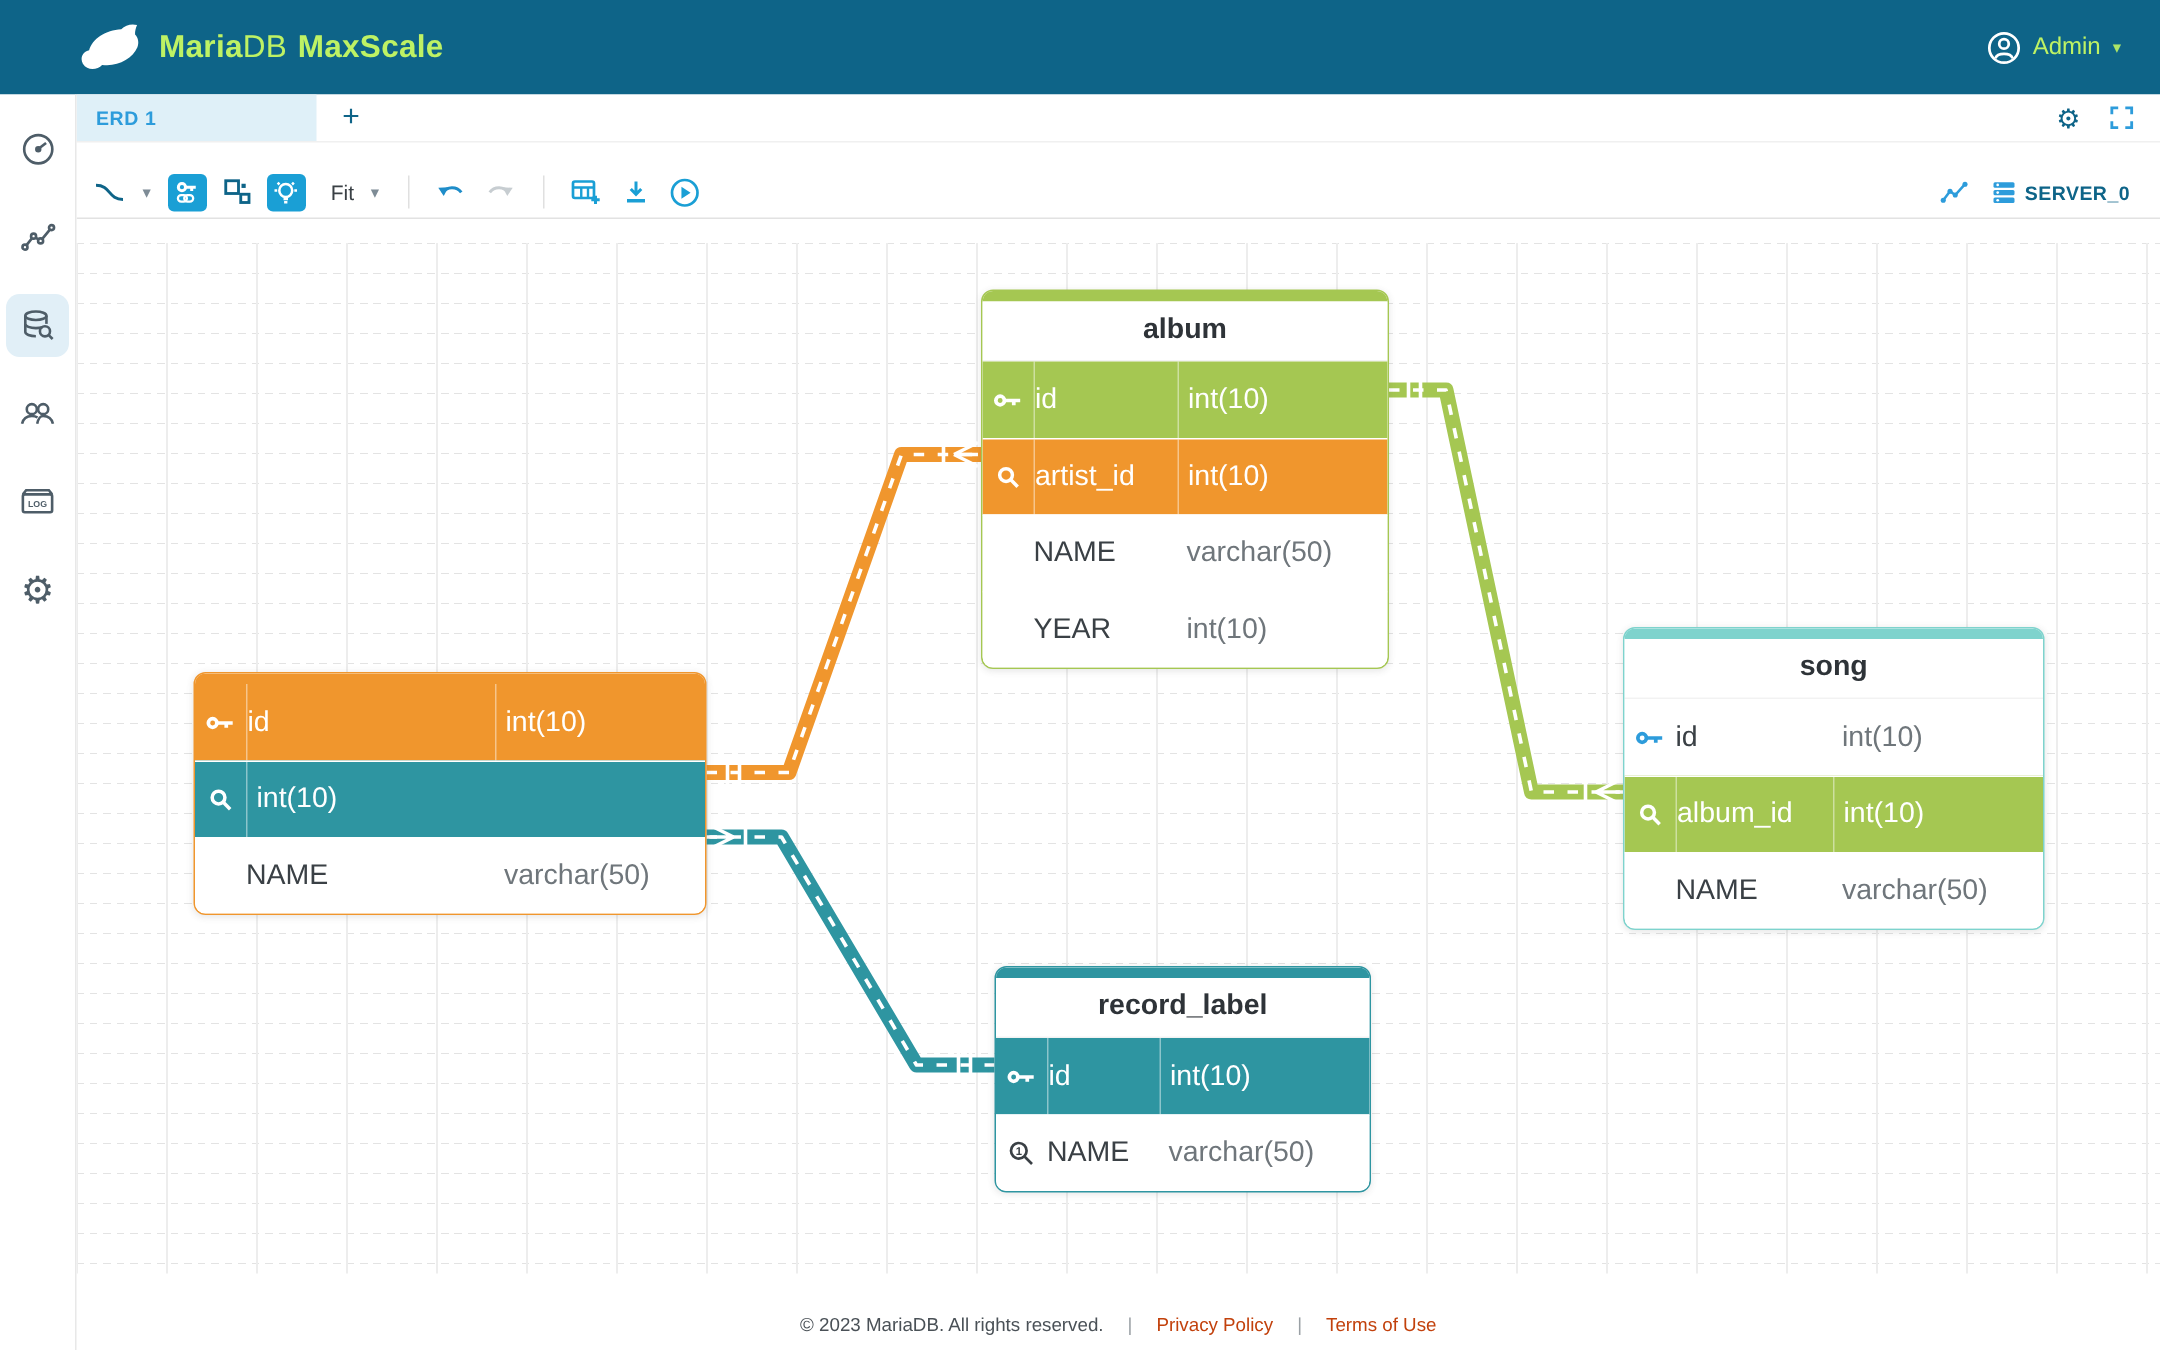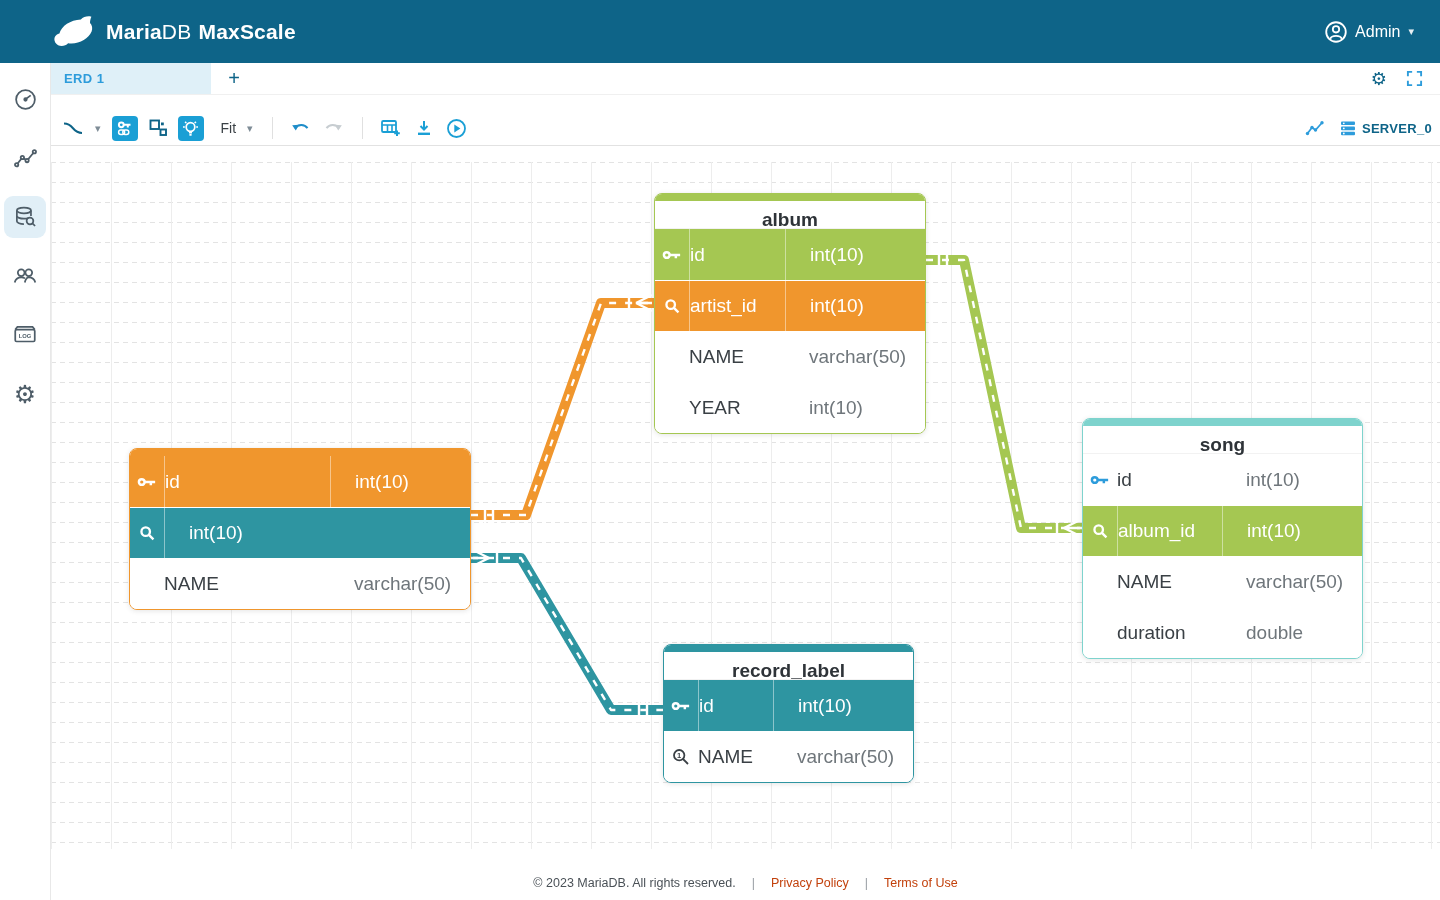--- a/index.html
+++ b/index.html
@@ -1,21 +1,21 @@
 <!DOCTYPE html>
 <html><head>
 <meta charset="utf-8">
 <style>
   * { box-sizing: border-box; margin: 0; padding: 0; }
   html,body { width:1440px; height:900px; overflow:hidden;
     font-family:"Liberation Sans","DejaVu Sans",sans-serif; background:#fff; }
 
   
   .header { height:63px; background:#0E6488; display:flex; align-items:center;
-    padding:0 26px 0 50px; color:#ffffff; }
+    padding:0 26px 0 50px; color:#bef264; }
   .logo-wrap { display:flex; align-items:center; gap:10px; }
   .brand { font-size:21px; letter-spacing:.2px; }
   .brand .b1 { font-weight:700; }
   .brand .b2 { font-weight:400; }
   .brand .b3 { font-weight:700; margin-left:7px; }
   .admin { margin-left:auto; display:flex; align-items:center; gap:8px;
     font-size:16px; cursor:pointer; }
   .caret { font-size:11px; opacity:.9; }
 
   
@@ -41,48 +41,48 @@
   .gear-top { font-size:18px; color:#0E6488; line-height:1; cursor:pointer; }
 
   .toolbar { height:37px; background:#fff; border-bottom:1px solid #E2E2E2;
     display:flex; align-items:center; padding-left:11px; gap:7px; }
   .tb-btn { height:26px; min-width:26px; display:flex; align-items:center; justify-content:center;
     border-radius:4px; cursor:pointer; }
   .tb-btn.blue { background:#1A9FD5; width:25px; height:25px; }
   .fit-label { font-size:14px; color:#3A4045; margin:0 4px 0 10px; }
   .tb-caret { font-size:11px; color:#7E8C96; margin-right:4px; }
   .divider { width:1px; height:22px; background:#E0E0E0; margin:0 8px; }
-  .toolbar-right { margin-left:auto; display:flex; align-items:center; gap:15px; padding-right:8px; }
+  .toolbar-right { margin-left:auto; display:flex; align-items:center; gap:15px; padding-right:20px; }
   .server-label { font-size:13px; font-weight:700; color:#0E6488; letter-spacing:.3px; }
 
   
   .canvas { position:relative; height:728px; background-color:#fff;
     background-image:
       repeating-linear-gradient(to right,#EDEDED 0 1px,transparent 1px 60px),
       repeating-linear-gradient(to right,transparent 0 5px,#fff 5px 9px),
       repeating-linear-gradient(to bottom,#E3E3E3 0 1px,transparent 1px 20px);
     overflow:hidden; }
   .links { position:absolute; left:0; top:0; z-index:1; }
   .lk { fill:none; stroke-width:10; stroke-linejoin:round; }
   .lk-dash { fill:none; stroke:#fff; stroke-width:2.4; stroke-dasharray:7 9; stroke-linejoin:round; }
   .mk path { stroke:#fff; stroke-width:2.4; fill:none; }
 
   
   .erd-table { position:absolute; z-index:2; background:#fff; border:1px solid var(--t);
     border-radius:8px; overflow:hidden; box-shadow:0 1px 5px rgba(70,70,70,.14); cursor:move; }
   .t-accent { height:7px; background:var(--t); }
-  .t-title { height:28px; line-height:38px; text-align:center; font-weight:700; font-size:19px;
+  .t-title { height:40px; line-height:38px; text-align:center; font-weight:700; font-size:19px;
     color:#2E3338; background:#fff; border-bottom:1px solid rgba(0,0,0,.05); }
   .t-row { height:51px; display:grid; grid-template-columns:34px 1fr 140px; align-items:stretch;
     font-size:19px; background:#fff; }
   .t-row + .t-row { border-top:1px solid #fff; }
   .t-row > span { display:flex; align-items:center; height:100%; }
   .cell-icon { justify-content:center; }
   .cell-name { color:#3A4045; white-space:nowrap; overflow:hidden; }
-  .cell-type { color:#6F767B; padding-left:24px; white-space:nowrap;text-align:center; }
+  .cell-type { color:#6F767B; padding-left:6px; white-space:nowrap;text-align:center; }
   .t-row.hl .cell-name, .t-row.hl .cell-type { color:#fff; }
   .t-row.hl .cell-name { border-left:1px solid rgba(255,255,255,.45); }
   .t-row.hl .cell-type { border-left:1px solid rgba(255,255,255,.45); }
   .t-row.cg { background:#A5C752; } .t-row.co { background:#F0962D; } .t-row.ct { background:#2E95A1; }
   .ic-white { color:#fff; } .ic-blue { color:#2D9CDB; } .ic-dark { color:#3A4045; }
 
   
   .footer { height:37px; background:#fff; display:flex; align-items:center; justify-content:center;
     gap:16px; font-size:12.5px; }
   .copyright { color:#4A5157; }
@@ -382,25 +382,20 @@
             </svg>
         </span>
         <span class="cell-name">album_id</span>
         <span class="cell-type">int(10)</span>
       </div>
       <div class="t-row">
         <span class="cell-icon"></span>
         <span class="cell-name">NAME</span>
         <span class="cell-type">varchar(50)</span>
       </div>
-      <div class="t-row">
-        <span class="cell-icon"></span>
-        <span class="cell-name">duration</span>
-        <span class="cell-type">double</span>
-      </div>
     </div>
 
     <div class="erd-table" style="--t:#2E95A1; left:612px; top:482px; width:251px;">
       <div class="t-accent"></div>
       <div class="t-title">record_label</div>
       <div class="t-row hl ct">
         <span class="cell-icon ic-white">
           <svg width="21" height="14" viewBox="0 0 22 14" fill="none" stroke="currentColor" stroke-width="2.6">
               <circle cx="5" cy="7" r="3"></circle>
               <path d="M8.2 7 H19 M14.5 7 V10.3"></path>

